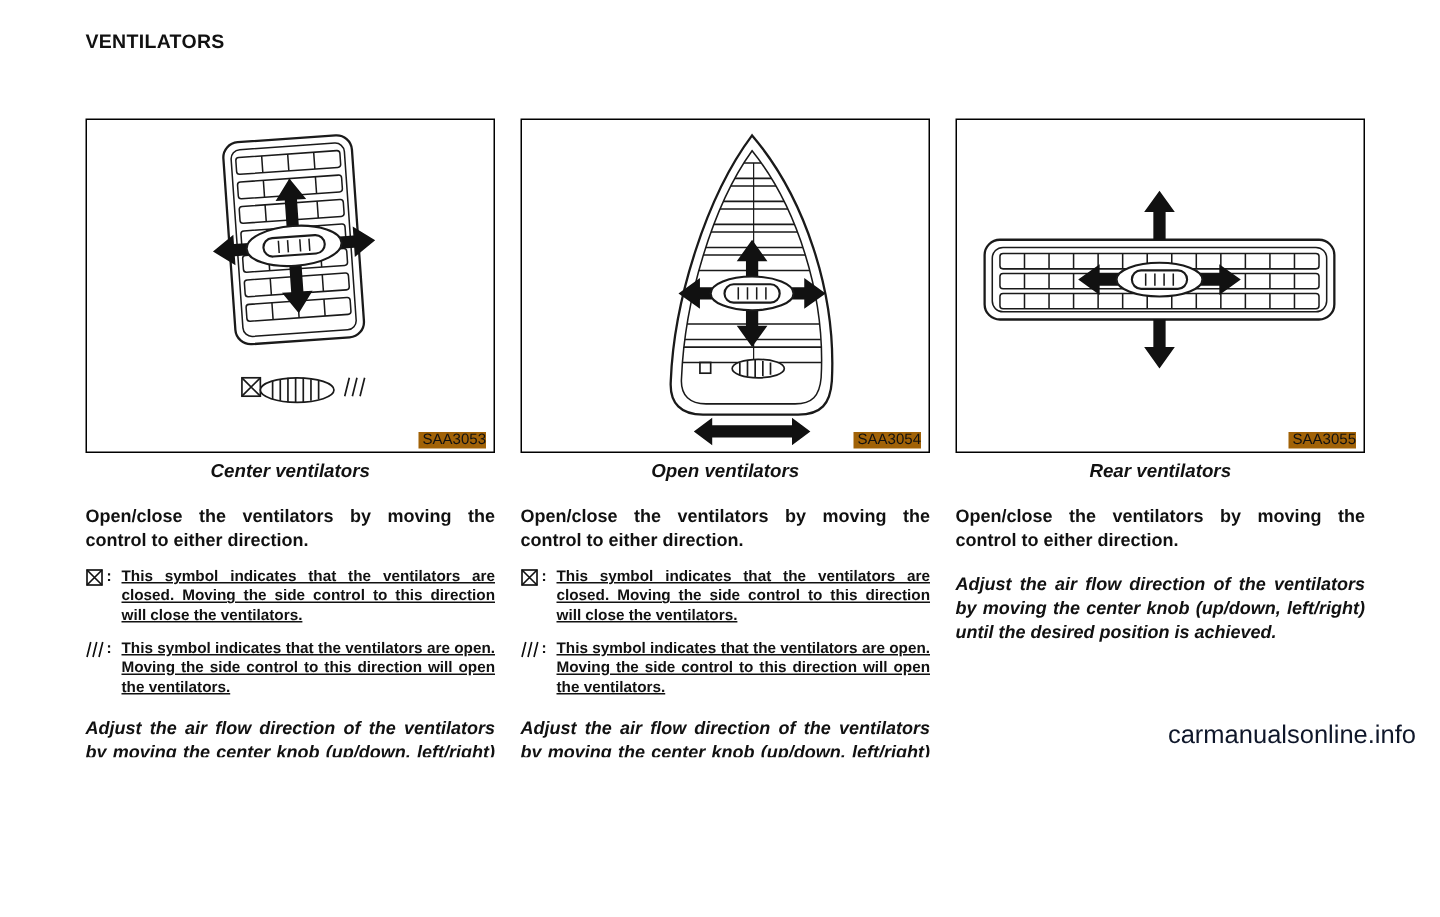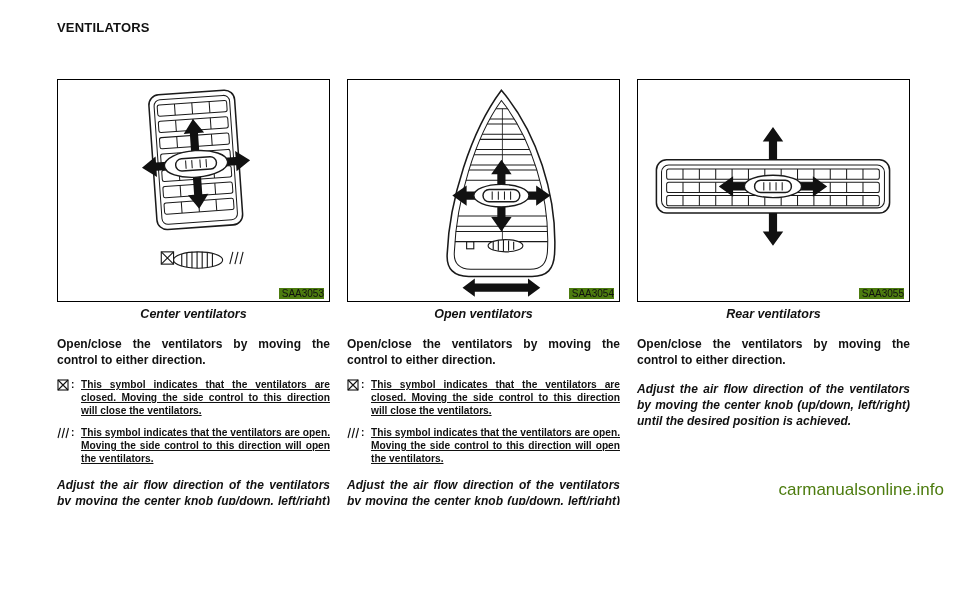--- a/index.html
+++ b/index.html
@@ -35,21 +35,21 @@
     border: 1.3px solid #000000;
     height: 223px;
     background: #ffffff;
   }
   .figure-box svg { width: 100%; height: 100%; display: block; }
   .figure-code {
     position: absolute;
     right: 5px;
     bottom: 2px;
     font-size: 10px;
-    background: #4d7c0f;
+    background: #a16207;
     padding-left: 3px;
   }
   .caption {
     text-align: center;
     font-weight: bold;
     font-size: 12.5px;
     margin: 5px 0 8px;
     font-style: italic;
   }
   .body-text {
@@ -79,21 +79,21 @@
     align-items: baseline;
     text-align: center;
   }
   .page-number { font-size: 13.5px; font-weight: bold; margin-right: 9px; }
   .footer-section { font-size: 11px; }
   .watermark {
     position: absolute;
     right: 16px;
     bottom: 5px;
     font-size: 17px;
-    color: #4d7c0f;
+    color: #0f172a;
   }
   .illus { stroke: #1a1a1a; }
 </style>
 </head>
 <body>
 
 <div class="page">
 
   <div class="header">VENTILATORS</div>
 

